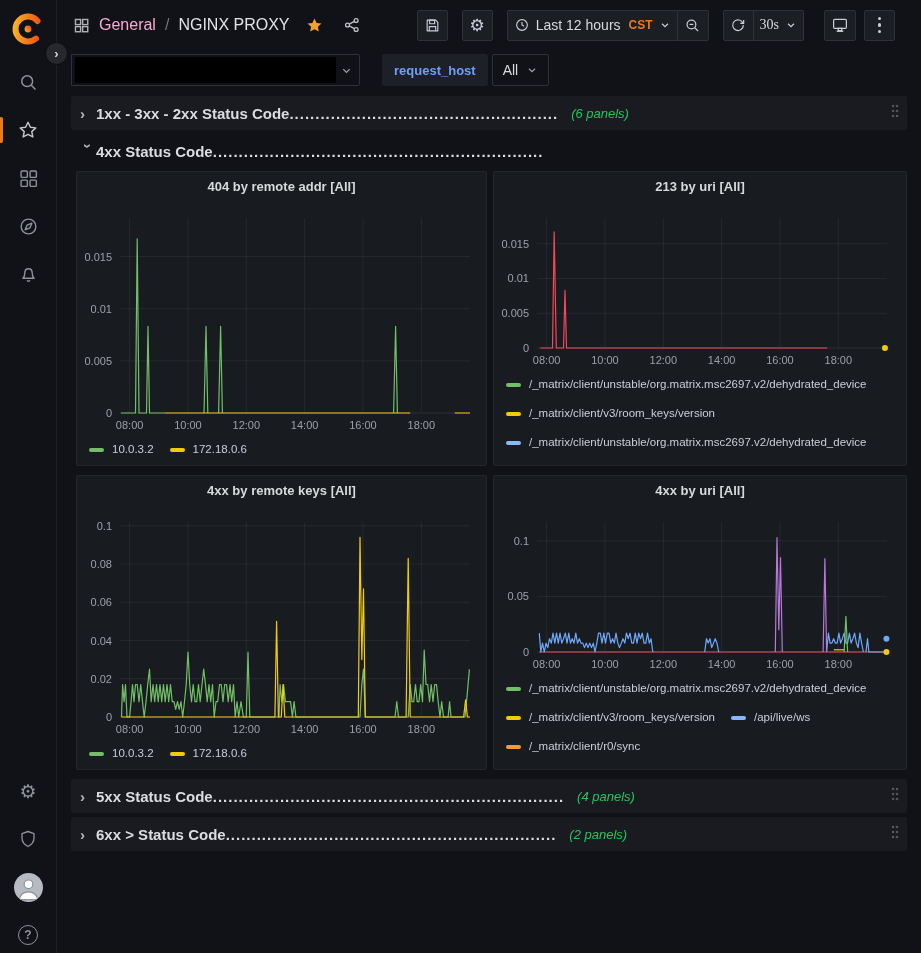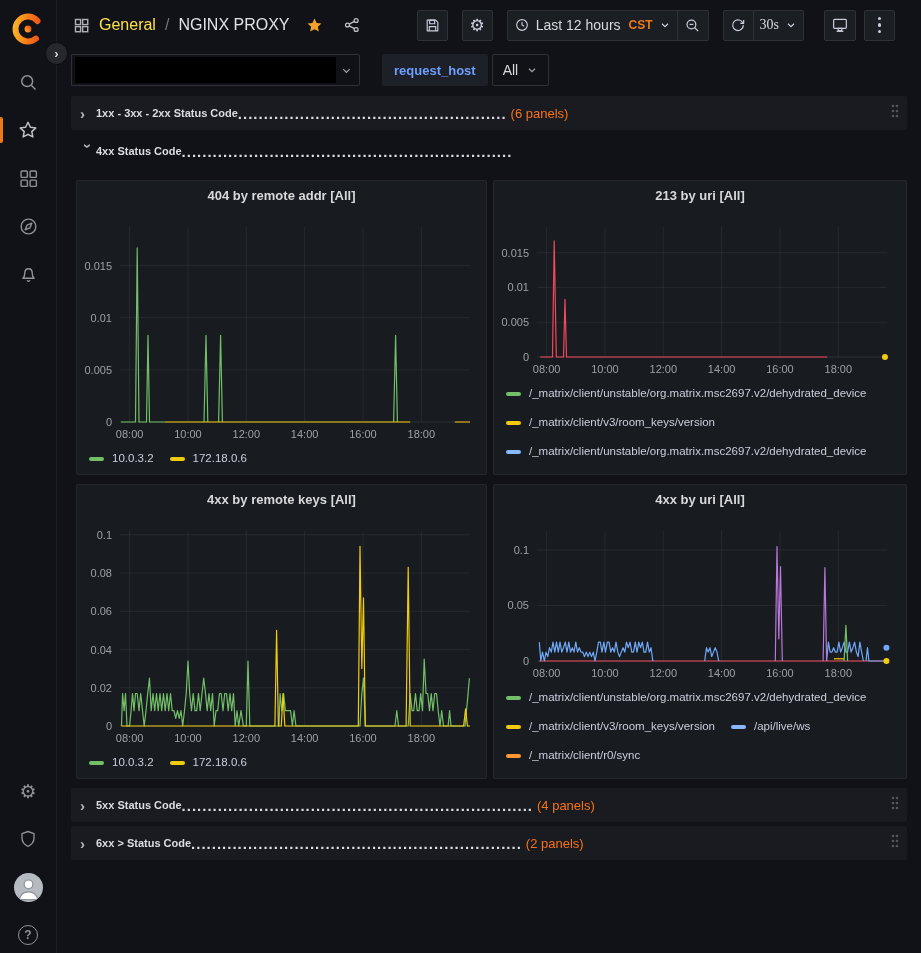--- a/index.html
+++ b/index.html
@@ -27,21 +27,21 @@
   .glyph-icon { font-size:19px; color:#8e9299; line-height:1; }
   .help-circle { width:20px; height:20px; border-radius:50%; border:1.6px solid #8e9299;
     color:#8e9299; font-size:12px; font-weight:700; display:flex; align-items:center;
     justify-content:center; }
 
   
   .main { flex:1; display:flex; flex-direction:column; min-width:0; }
   .topbar { height:50px; flex:0 0 50px; display:flex; align-items:center;
     padding:0 26px 0 16px; }
   .crumbs { display:flex; align-items:center; gap:9px; font-size:16px; }
-  .crumb { color:#fde047; cursor:pointer; }
+  .crumb { color:#f9a8d4; cursor:pointer; }
   .crumb-sep { color:#73757c; }
   .crumb-title { color:#e2e3e5; }
   .tb-actions { margin-left:auto; display:flex; align-items:center; }
   .tb-btn { height:31px; min-width:31px; padding:0 6px; background:#1b1e23;
     border:1px solid #2e3138; border-radius:2px; display:flex; align-items:center;
     justify-content:center; gap:6px; cursor:pointer; color:#ccccdc; }
   .tb-btn svg { stroke:#ccccdc; }
   .tb-group { display:flex; align-items:stretch; }
   .tb-group .tb-btn { border-radius:0; border-left-width:0; }
   .tb-group .tb-btn:first-child { border-radius:2px 0 0 2px; border-left-width:1px;align-items:center; }
@@ -66,31 +66,31 @@
     border:1px solid #2e3138; border-radius:2px; margin-left:4px; font-size:14px;
     color:#d8d9da; cursor:pointer; }
 
   
   .content { flex:1; padding:0 0 0 14px; overflow:hidden; }
   .rowhdr { width:836px; height:34px; display:flex; align-items:center;
     padding:0 10px 0 9px; position:relative; cursor:pointer; }
   .rowhdr.collapsed { background:#191b20; border-radius:2px; }
   .rowhdr .chev { color:#b3b5bb; font-size:15px; font-weight:700; width:16px; }
   .rowhdr .chev.open { transform:rotate(90deg); }
-  .row-title { font-size:11px; font-weight:700; color:#dcdde0; white-space:nowrap; }
+  .row-title { font-size:15px; font-weight:700; color:#dcdde0; white-space:nowrap; }
   .row-dots { font-size:15px; font-weight:700; color:#dcdde0; letter-spacing:1px;
     white-space:nowrap; overflow:hidden; }
-  .row-count { font-size:13px; color:#f97316; margin-left:4px;
+  .row-count { font-size:13px; font-style:italic; color:#22c55e; margin-left:13px;
     white-space:nowrap; }
   .drag-handle { position:absolute; right:7px; top:50%; transform:translateY(-50%); }
   .mt6{margin-top:6px;} .mt7{margin-top:7px;} .mt9{margin-top:9px;} .mt4{margin-top:4px;}
   .rowhdr.expanded { height:28px; }
 
   .panels { display:grid; grid-template-columns:411px 414px; column-gap:6px;
-    row-gap:9px; margin:15px 0 0 5px; }
+    row-gap:9px; margin:6px 0 0 5px; }
   .panel { height:295px; background:#181b1f; border:1px solid #24262b;
     border-radius:2px; overflow:hidden; }
   .panel-title { height:28px; line-height:30px; text-align:center; font-size:13px;
     font-weight:600; color:#d8d9da; cursor:pointer; white-space:nowrap; }
   .chart { display:block; margin-left:1px; }
   .chart text { font:11px "Liberation Sans", sans-serif; fill:#9da0a8; }
   .legend { padding:4px 10px 0 12px; display:flex; flex-wrap:wrap; column-gap:16px;
     row-gap:8px; }
   .legend-item { display:flex; align-items:center; gap:8px; white-space:nowrap;
     cursor:pointer; line-height:21px; }

